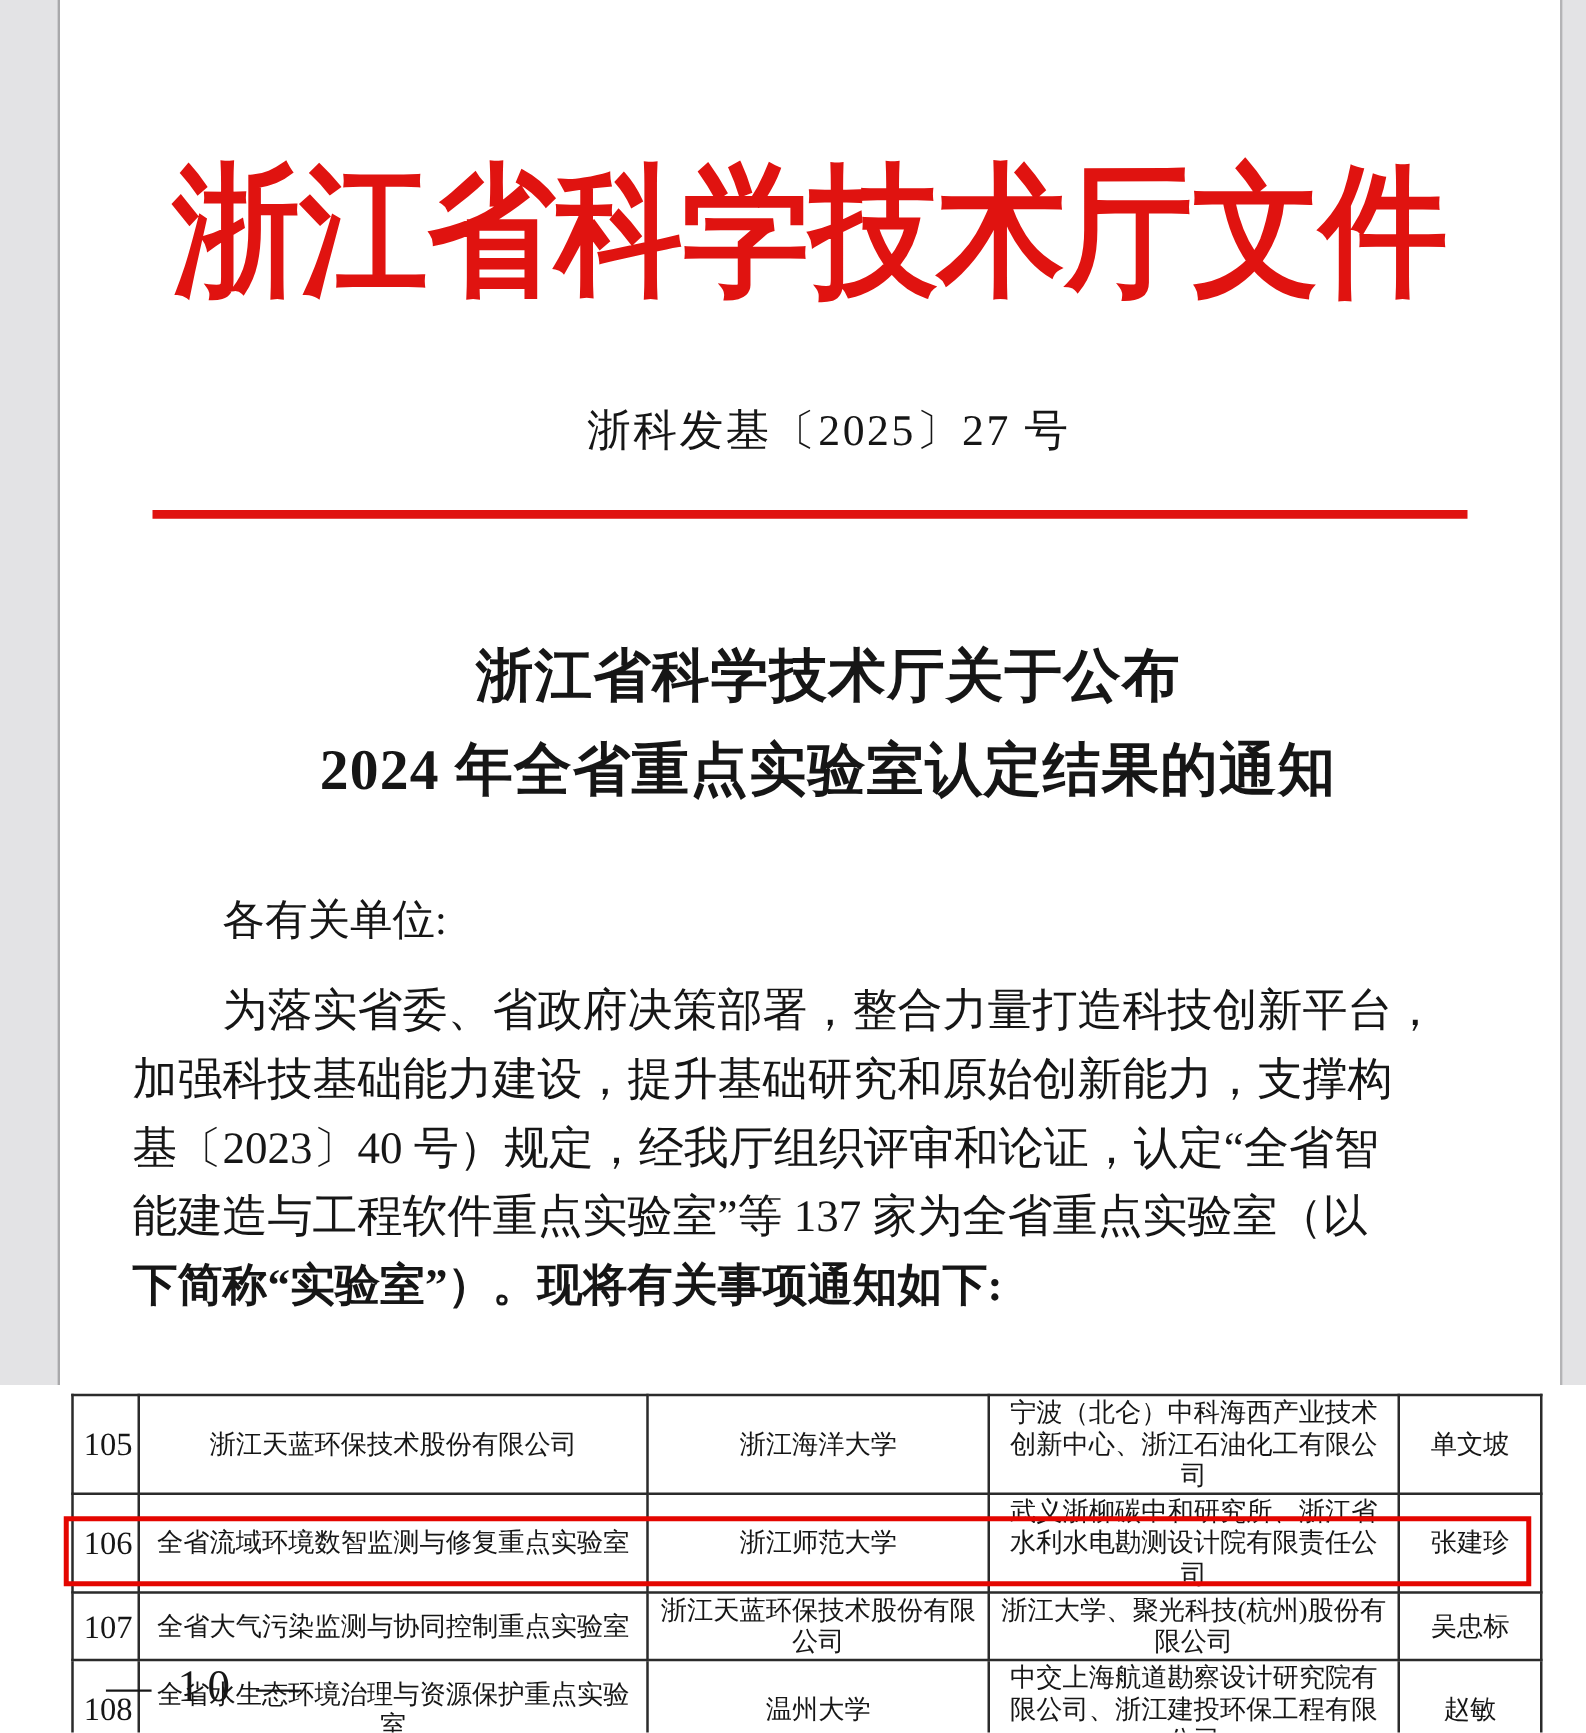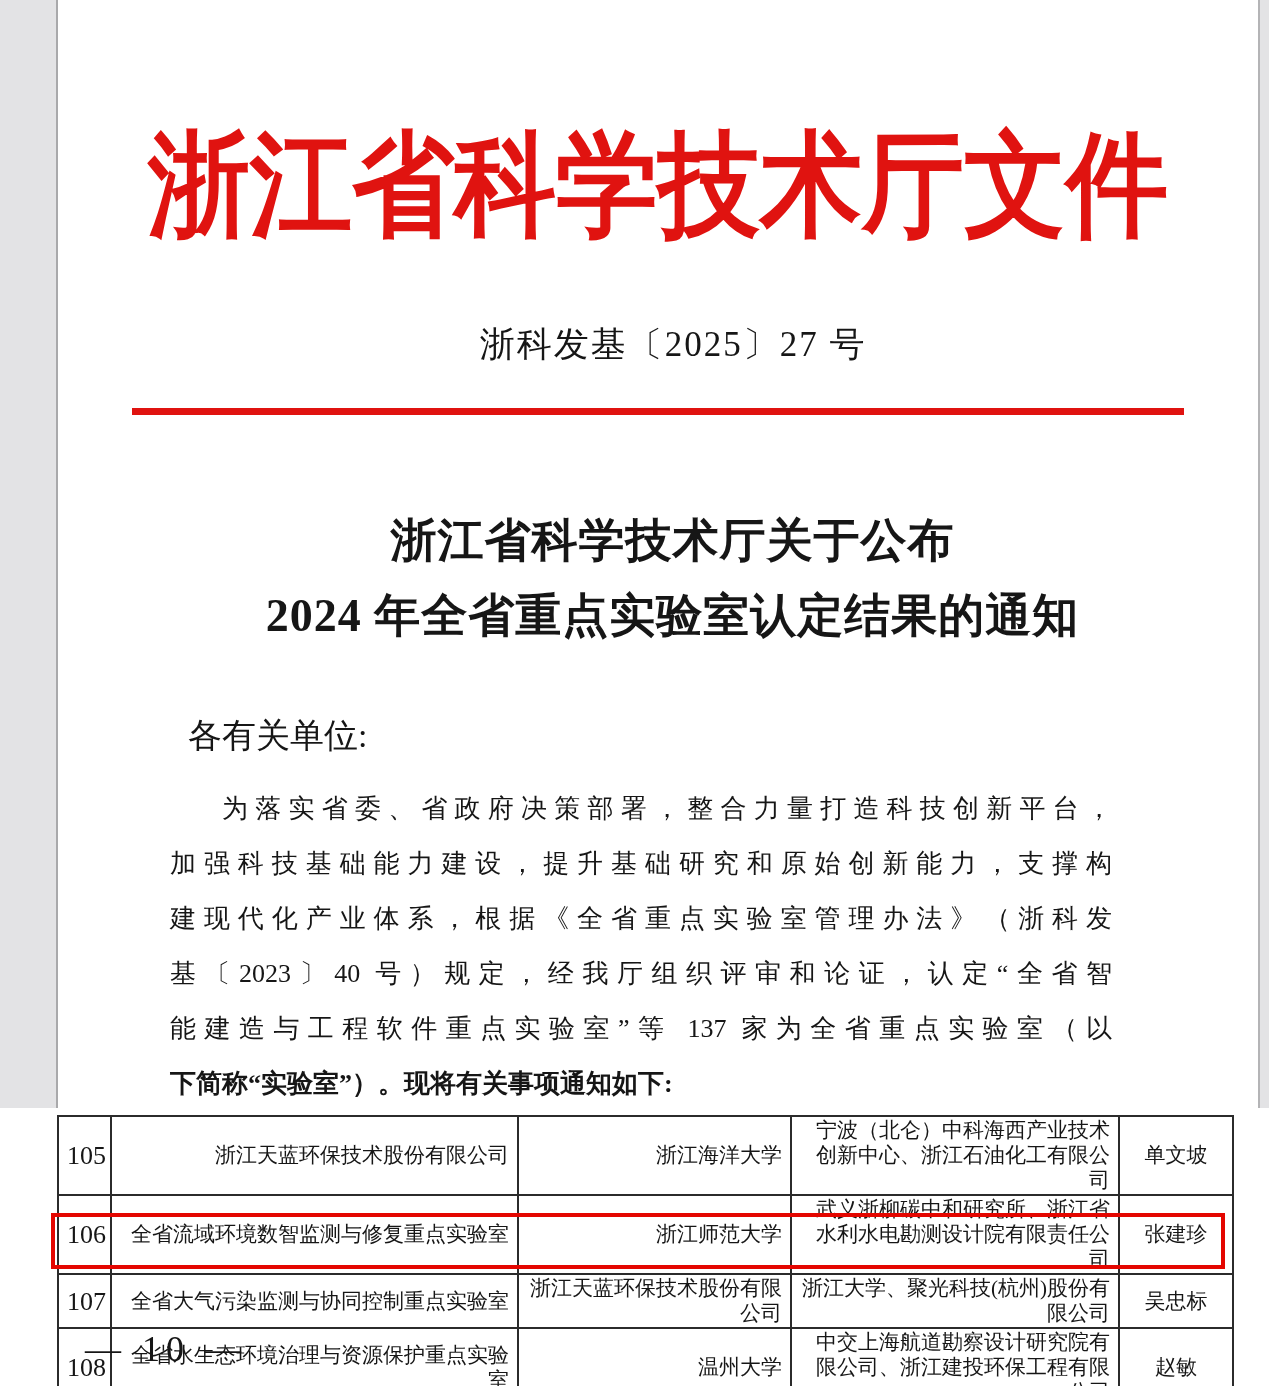--- a/index.html
+++ b/index.html
@@ -17,21 +17,21 @@
     background:#ffffff;
   }
   
   .top-section{
     position:relative;
     width:1269px;height:1108px;
     background:var(--margin-grey);
   }
   .paper{
     position:absolute;
-    left:56px;top:0;
+    left:46px;top:0;
     width:1204px;height:1108px;
     background:#ffffff;
     border-left:2px solid #a9a9ab;
     border-right:2px solid #b4b4b6;
   }
   .doc-header{
     margin-top:118px;
     text-align:center;
     font-size:102px;
     font-weight:bold;
@@ -63,23 +63,23 @@
     letter-spacing:1px;
     margin-left:29px;
   }
   .salutation{
     margin-top:60px;
     margin-left:130px;
     font-size:34px;
   }
   .body-text{
     margin-top:22px;
-    margin-left:112px;
+    margin-left:58px;
     width:942px;
-    font-size:26px;
+    font-size:36px;
   }
   .body-line{
     height:55px;
     line-height:55px;
     text-align:justify;
     text-align-last:justify;
     white-space:nowrap;
   }
   .body-line.first{ text-indent:2em; }
   .body-line.last{ text-align-last:left;font-weight:bold; }
@@ -99,21 +99,21 @@
   }
   table.results td{
     border:2px solid var(--table-border);
     height:52px;
     line-height:25px;
     padding:1px 8px;
     overflow:hidden;
   }
   td.c-num{ text-align:center; font-size:26px; padding:1px 2px;}
   td.c-person{ text-align:center; padding:1px 2px;}
-  td.c-lab, td.c-inst, td.c-part{ text-align:right; }
+  td.c-lab, td.c-inst, td.c-part{ text-align:center; }
   .highlight-box{
     position:absolute;
     left:51px;top:105px;
     width:1174px;height:56px;
     border:4px solid var(--highlight-red);
     pointer-events:none;
   }
   .page-number{
     position:absolute;
     left:85px;top:220px;
@@ -138,21 +138,20 @@
     <div class="notice-title">
       <div>浙江省科学技术厅关于公布</div>
       <div>2024 年全省重点实验室认定结果的通知</div>
     </div>
 
     <div class="salutation">各有关单位:</div>
 
     <div class="body-text">
       <div class="body-line first">为落实省委、省政府决策部署，整合力量打造科技创新平台，</div>
       <div class="body-line">加强科技基础能力建设，提升基础研究和原始创新能力，支撑构</div>
-      <div class="body-line">建现代化产业体系，根据《全省重点实验室管理办法》（浙科发</div>
       <div class="body-line">基〔2023〕40 号）规定，经我厅组织评审和论证，认定“全省智</div>
       <div class="body-line">能建造与工程软件重点实验室”等 137 家为全省重点实验室（以</div>
       <div class="body-line last">下简称“实验室”）。现将有关事项通知如下:</div>
     </div>
 
   </div>
 </div>
 
 <div class="bottom-section">
 

